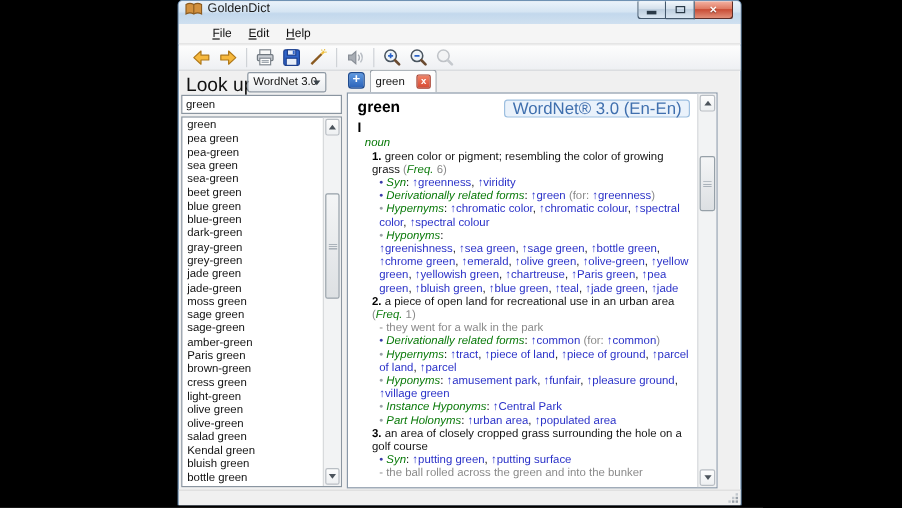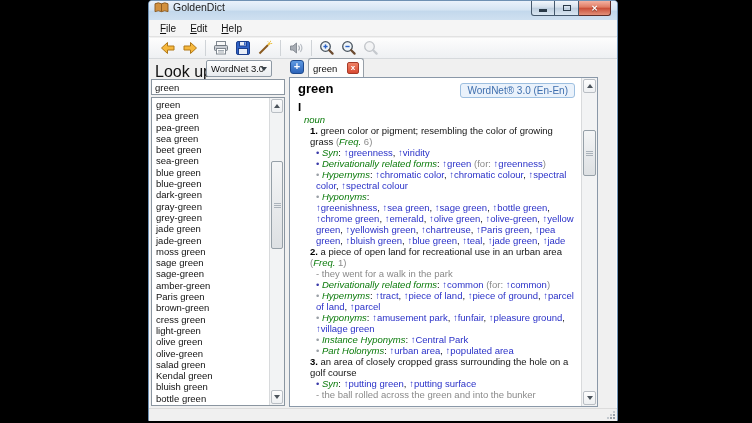--- a/index.html
+++ b/index.html
@@ -22,21 +22,21 @@
           font-size:8px;color:#2a3a48;}
   .winbtn.min{width:24px;border-radius:0 0 0 3px;}
   .winbtn.max{width:24px;border-left:none;}
   .winbtn.close{width:32px;border-left:none;border-radius:0 0 3px 0;border-color:#5c2d28;
           background:linear-gradient(#f4b2a2,#df7a62 45%,#c94d36 50%,#e2907a);
           color:#fff;font-weight:bold;text-shadow:0 1px 1px rgba(0,0,0,.4);}
   .glyph-min{width:8px;height:3px;background:#2a3a48;margin-top:5px;}
   .glyph-max{width:8px;height:6px;border:1.5px solid #2a3a48;background:transparent;}
   
   .menubar{position:absolute;left:0;top:19px;width:100%;height:17px;background:#f5f5f5;
-           border-bottom:1px solid #e2e2e2;display:flex;align-items:center;padding-left:4px;}
+           border-bottom:1px solid #e2e2e2;display:flex;align-items:center;padding-left:21px;}
   .menu-item{font-size:10px;color:#111;padding:2px 7px;cursor:default;}
   
   .toolbar{position:absolute;left:0;top:37px;width:100%;height:21px;
            background:linear-gradient(#fdfdfd,#eef0f3);border-bottom:1px solid #d6d9dc;
            display:flex;align-items:center;padding-left:8px;}
   .tbtn{width:22px;height:20px;display:flex;align-items:center;justify-content:center;}
   .tsep{width:1px;height:16px;background:#cfd3d7;margin:0 4px;}
   
   .lookup-label{position:absolute;left:6px;top:62px;font-size:16px;color:#111;}
   .combo{position:absolute;left:57px;top:59px;width:66px;height:17px;
@@ -80,21 +80,21 @@
   .tab-close{width:12px;height:12px;border-radius:2px;border:1px solid #a63a28;
          background:linear-gradient(#ef8266,#d84a33);color:#fff;font-size:8px;font-weight:bold;
          line-height:10px;text-align:center;}
   
   .content-pane{position:absolute;left:140px;top:76px;width:309px;height:330px;background:#fff;
          border:1px solid #8a98a8;overflow:hidden;}
   .article{position:absolute;left:0;top:0;right:16px;bottom:0;padding:5px 6px 0 8px;
          font-size:9.5px;line-height:11px;color:#141414;overflow:hidden;}
   .headword-row{display:flex;justify-content:space-between;align-items:flex-start;margin-bottom:4px;}
   .headword{font-size:13px;font-weight:bold;color:#000;}
-  .dict-badge{font-size:10px;color:#3f6fae;background:#eaf2fb;border:1px solid #9dbfe0;
+  .dict-badge{font-size:14px;color:#3f6fae;background:#eaf2fb;border:1px solid #9dbfe0;
          border-radius:3px;padding:1px 6px;white-space:nowrap;}
   .blk{padding-left:0;}
   .roman{font-size:11.5px;font-weight:bold;margin:1px 0;}
   .pos{padding-left:6px;}
   .def{padding-left:12px;}
   .bul,.cont,.ex{padding-left:18px;}
   .bullet{font-size:9.5px;}
   .bullet.blue{color:#3a3aa8;}
   .bullet.gray{color:#9aa0a6;}
   .sg-b,.sg-bn{font-weight:bold;color:#000;}
@@ -218,22 +218,22 @@
       <span class="combo-arrow"></span>
     </span>
 
     <input class="search-input" readonly="" value="green" style="">
     <div class="wordlist">
       <div class="wordlist-items">
           <div class="list-item">green</div>
           <div class="list-item">pea green</div>
           <div class="list-item">pea-green</div>
           <div class="list-item">sea green</div>
+          <div class="list-item">sea-green</div>
           <div class="list-item">beet green</div>
-          <div class="list-item">sea-green</div>
           <div class="list-item">blue green</div>
           <div class="list-item">blue-green</div>
           <div class="list-item">dark-green</div>
           <div class="list-item">gray-green</div>
           <div class="list-item">grey-green</div>
           <div class="list-item">jade green</div>
           <div class="list-item">jade-green</div>
           <div class="list-item">moss green</div>
           <div class="list-item">sage green</div>
           <div class="list-item">sage-green</div>

